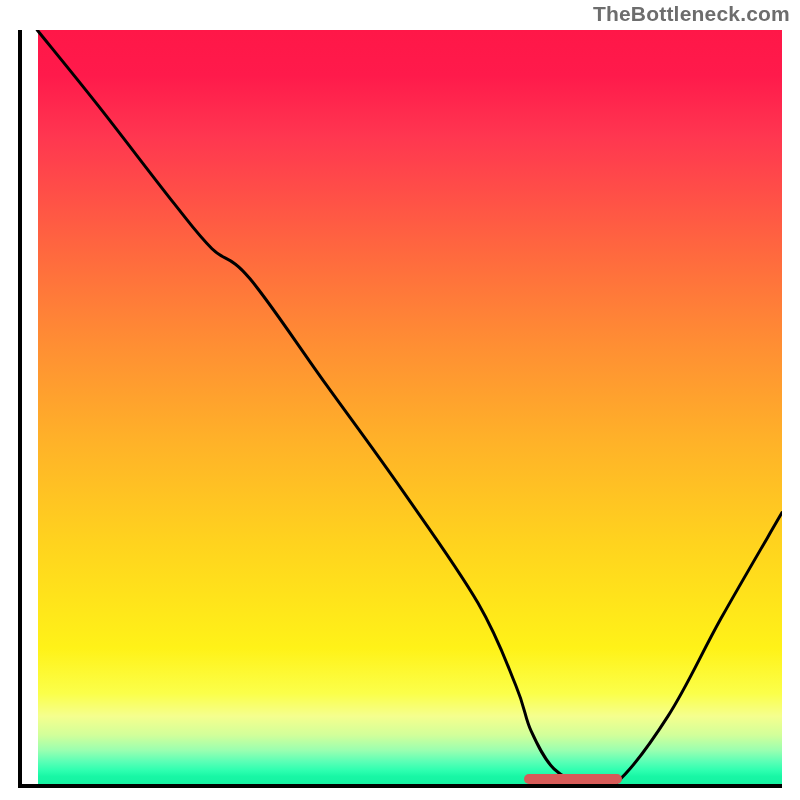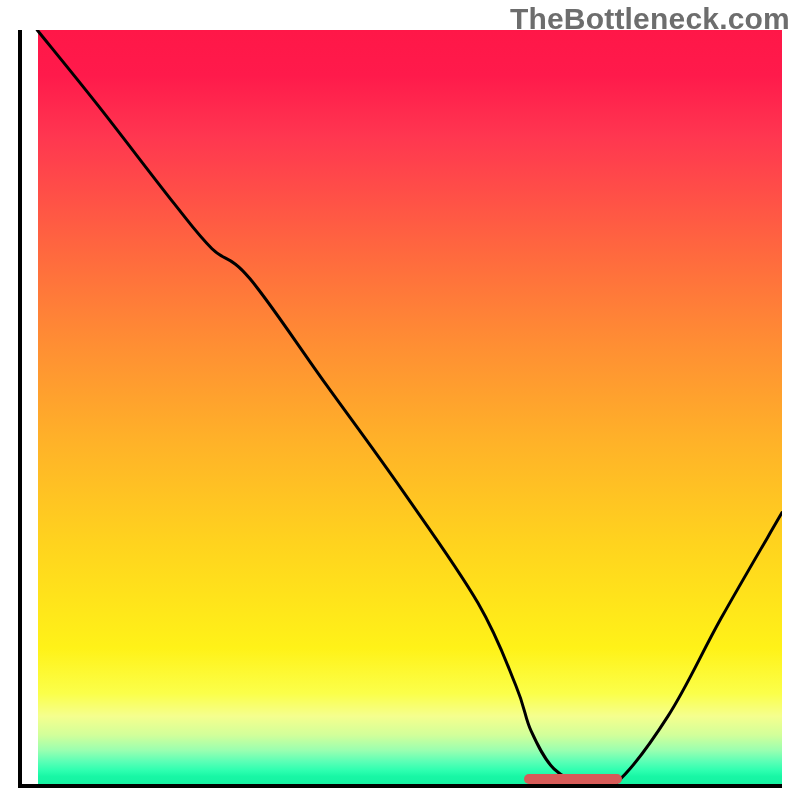--- a/index.html
+++ b/index.html
@@ -12,21 +12,21 @@
   }
   .frame {
     position: relative;
     width: 800px;
     height: 800px;
   }
   .watermark {
     position: absolute;
     top: 2px;
     right: 10px;
-    font-size: 30px;
+    font-size: 21px;
     font-weight: 600;
     color: #6d6d6d;
     letter-spacing: 0.2px;
   }
   .plot-outer {
     position: absolute;
     left: 18px;
     top: 30px;
     width: 764px;
     height: 758px;

